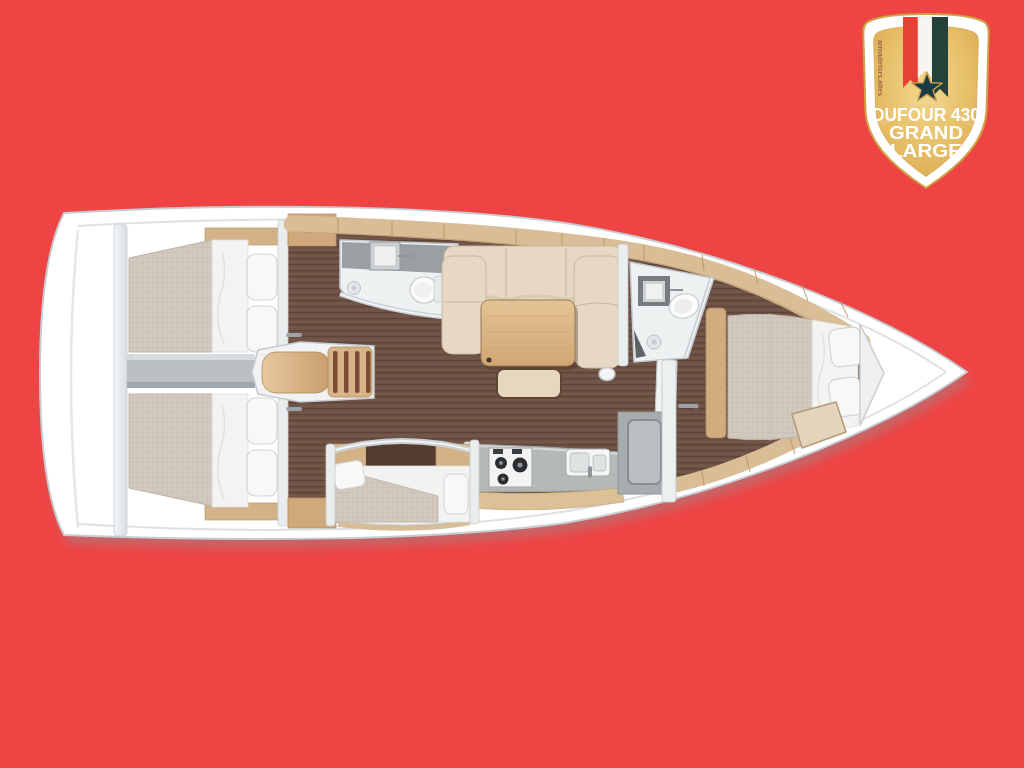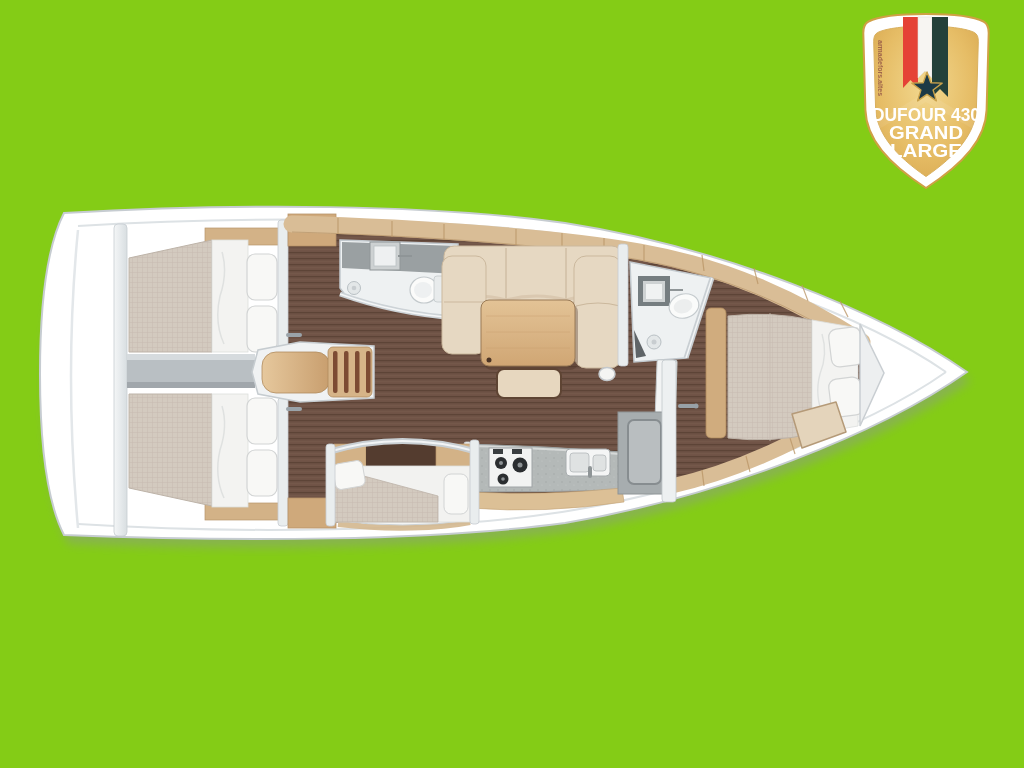--- a/index.html
+++ b/index.html
@@ -1,16 +1,16 @@
 <!DOCTYPE html>
 <html><head>
 <meta charset="utf-8">
 <style>
   html,body { margin:0; padding:0; background:#ffffff; }
-  .stage { position:relative; width:1024px; height:768px; background:#84cc16; overflow:hidden;
+  .stage { position:relative; width:1024px; height:768px; background:#ef4444; overflow:hidden;
            font-family:"Liberation Sans", sans-serif; }
   svg { display:block; }
   .badge-text { font-family:"Liberation Sans", sans-serif; font-weight:bold; fill:#ffffff; }
   .watermark { font-family:"Liberation Sans", sans-serif; font-weight:bold; }
 </style>
 </head>
 <body>
 
 <div class="stage">
 <svg width="1024" height="768" viewBox="0 0 1024 768">

